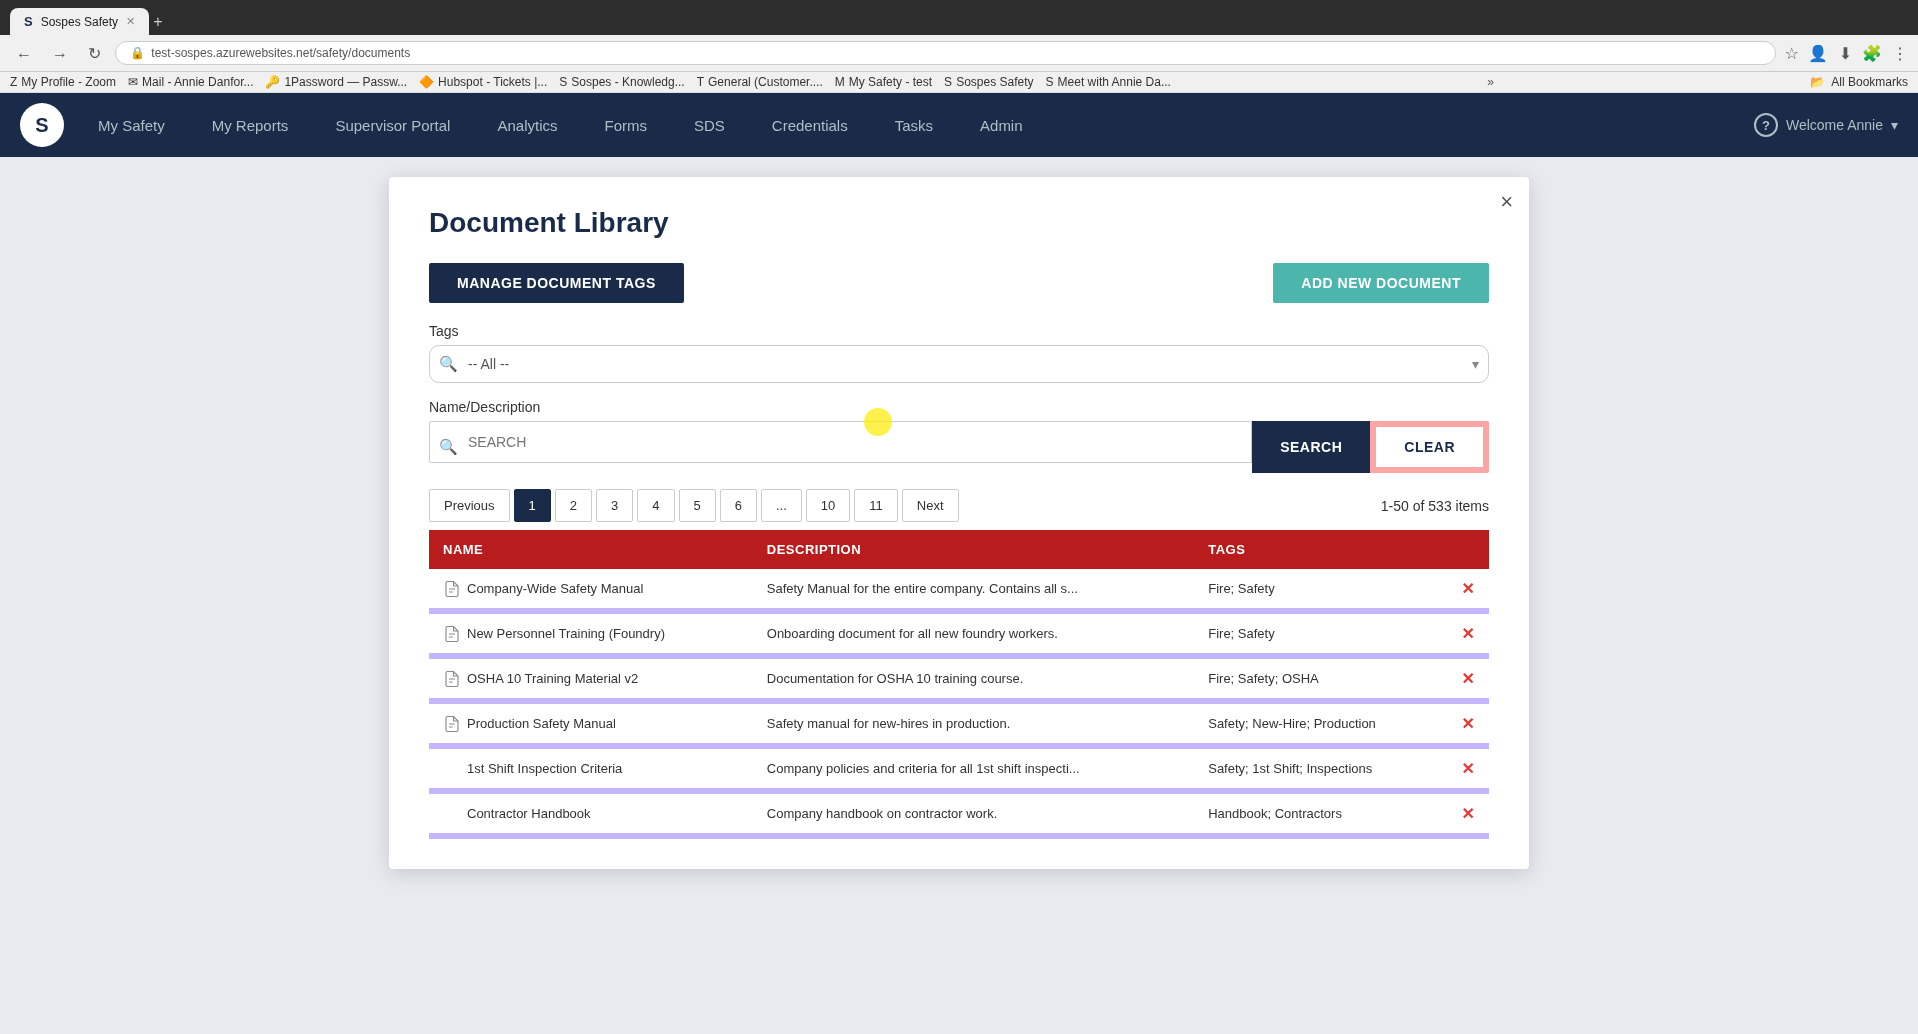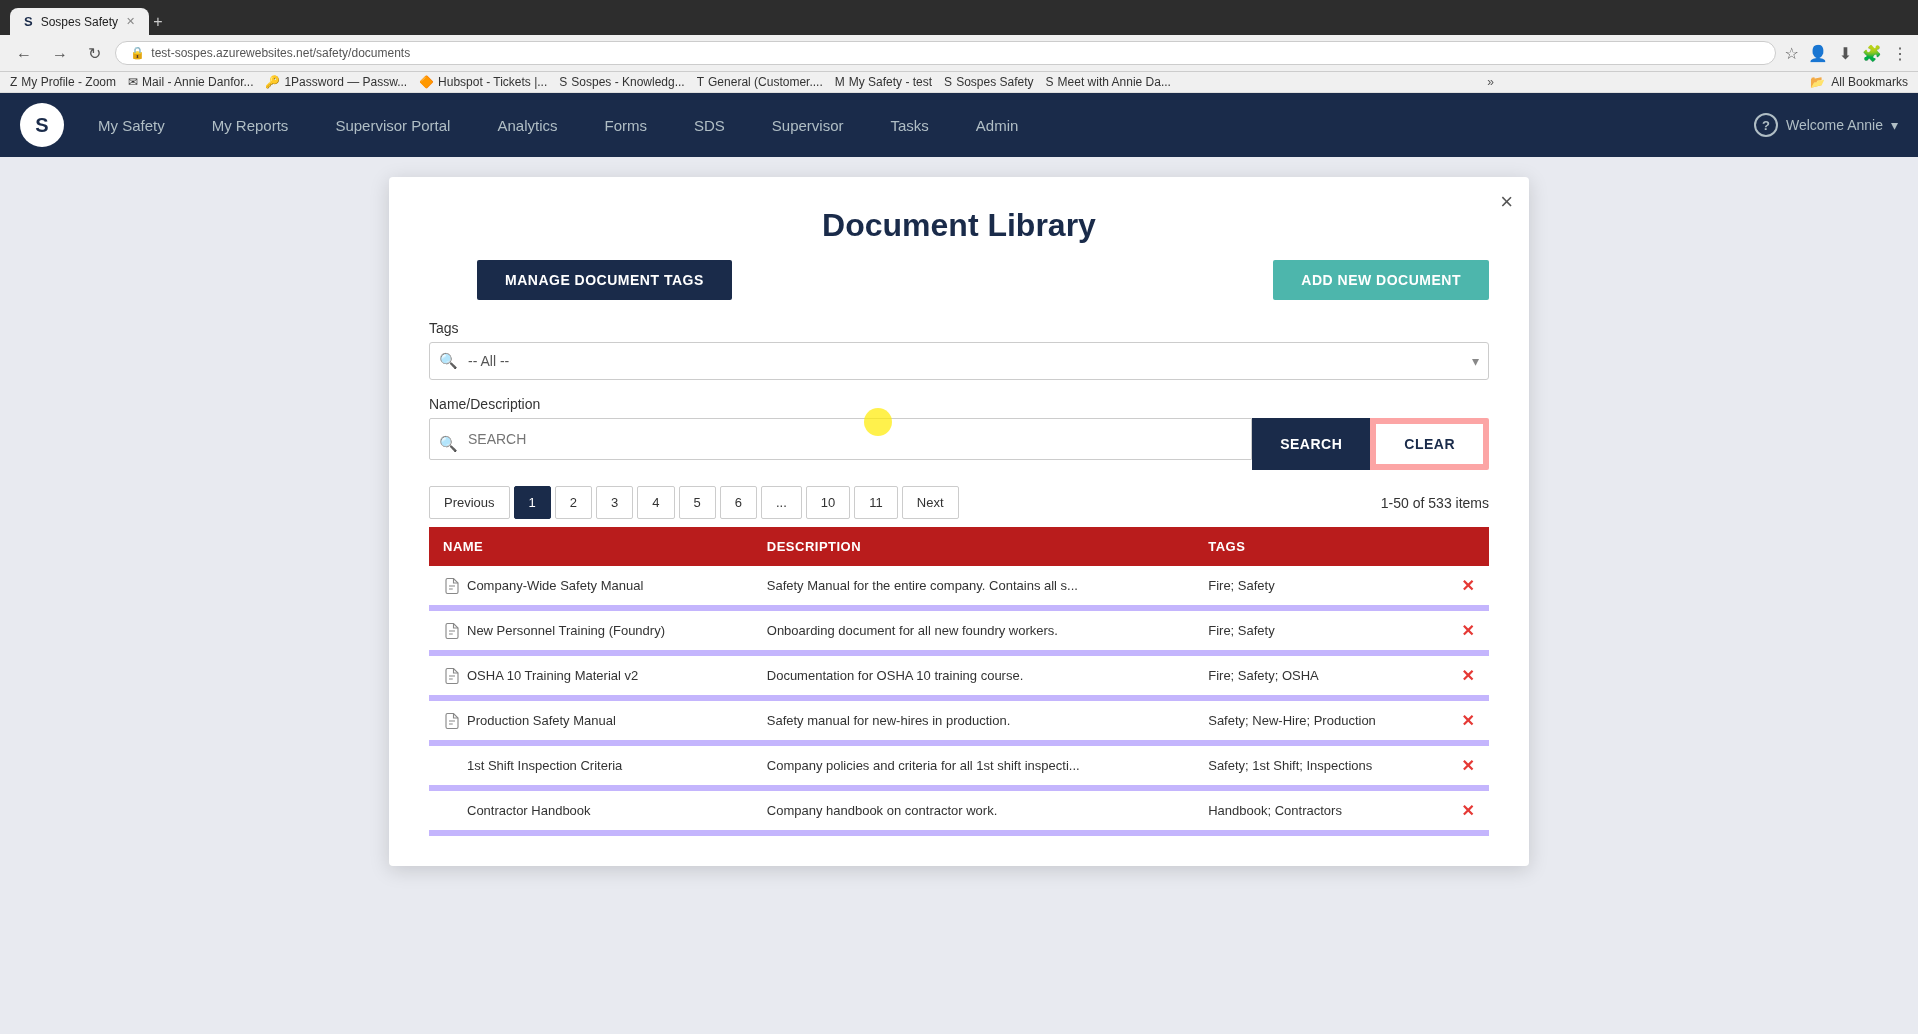--- a/index.html
+++ b/index.html
@@ -34,31 +34,31 @@
     .app-nav-right { display: flex; align-items: center; gap: 8px; color: #b0bec5; font-size: 14px; cursor: pointer; }
     .app-nav-right .help-icon { width: 24px; height: 24px; border: 2px solid #b0bec5; border-radius: 50%; display: flex; align-items: center; justify-content: center; font-size: 13px; font-weight: bold; }
 
     
     .page-bg { background: #e8eaf0; min-height: calc(1034px - 64px - 80px); display: flex; align-items: flex-start; justify-content: center; padding: 20px; }
 
     
     .modal-overlay { width: 100%; max-width: 1140px; }
     .modal { background: #fff; border-radius: 4px; padding: 30px 40px 30px; position: relative; box-shadow: 0 4px 20px rgba(0,0,0,0.15); }
     .modal-close { position: absolute; top: 12px; right: 16px; font-size: 22px; cursor: pointer; color: #555; background: none; border: none; }
-    .modal-title { text-align: center; font-size: 32px; font-weight: 700; color: #1a2b4a; margin-bottom: 16px; }
-
-    
-    .modal-actions { display: flex; justify-content: space-between; margin-bottom: 20px; margin-left: 48px; }
+    .modal-title { font-size: 28px; font-weight: 700; color: #1a2b4a; margin-bottom: 24px; }
+
+    
+    .modal-actions { display: flex; justify-content: space-between; margin-bottom: 20px; }
     .btn-manage { background: #1a2b4a; color: #fff; border: none; padding: 12px 28px; font-size: 14px; font-weight: 700; cursor: pointer; border-radius: 2px; letter-spacing: 0.5px; }
     .btn-add { background: #4db6ac; color: #fff; border: none; padding: 12px 28px; font-size: 14px; font-weight: 700; cursor: pointer; border-radius: 2px; letter-spacing: 0.5px; text-align: right; }
 
     
     .section-label { font-size: 14px; color: #333; margin-bottom: 6px; font-weight: 500; }
     .tag-select-wrapper { position: relative; margin-bottom: 16px; }
-    .tag-select { width: 100%; padding: 10px 14px 10px 38px; border: 1px solid #ccc; border-radius: 3px; font-size: 14px; color: #555; appearance: none; background: #fff; cursor: pointer; }
+    .tag-select { width: 100%; padding: 10px 14px 10px 38px; border: 1px solid #ccc; border-radius: 10px; font-size: 14px; color: #555; appearance: none; background: #fff; cursor: pointer; }
     .tag-select-search-icon { position: absolute; left: 10px; top: 50%; transform: translateY(-50%); color: #888; font-size: 15px; }
     .tag-select-chevron { position: absolute; right: 10px; top: 50%; transform: translateY(-50%); color: #888; font-size: 14px; }
 
     
     .search-row { display: flex; gap: 0; margin-bottom: 16px; }
     .search-input-wrapper { flex: 1; position: relative; }
     .search-input { width: 100%; padding: 12px 14px 12px 38px; border: 1px solid #ccc; border-radius: 2px 0 0 2px; font-size: 14px; color: #555; }
     .search-input-icon { position: absolute; left: 10px; top: 50%; transform: translateY(-50%); color: #888; font-size: 15px; }
     .btn-search { background: #1a2b4a; color: #fff; border: none; padding: 12px 28px; font-size: 14px; font-weight: 700; cursor: pointer; letter-spacing: 0.5px; }
     .btn-clear { background: #fff; color: #1a2b4a; border: 6px solid #fca5a5; padding: 12px 28px; font-size: 14px; font-weight: 700; cursor: pointer; border-radius: 0 2px 2px 0; letter-spacing: 0.5px; }
@@ -159,21 +159,21 @@
 
 <nav class="app-navbar">
   <div class="app-logo">S</div>
   <div class="app-nav-links">
     <div class="app-nav-link">My Safety</div>
     <div class="app-nav-link">My Reports</div>
     <div class="app-nav-link">Supervisor Portal</div>
     <div class="app-nav-link">Analytics</div>
     <div class="app-nav-link">Forms</div>
     <div class="app-nav-link">SDS</div>
-    <div class="app-nav-link">Supervisor</div>
+    <div class="app-nav-link">Credentials</div>
     <div class="app-nav-link">Tasks</div>
     <div class="app-nav-link">Admin</div>
   </div>
   <div class="app-nav-right">
     <div class="help-icon">?</div>
     <span>Welcome Annie</span>
     <span>▾</span>
   </div>
 </nav>
 

